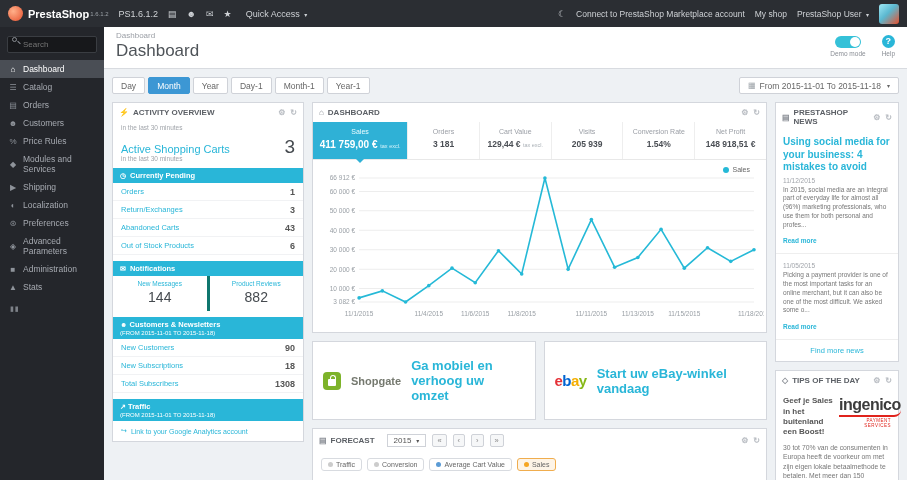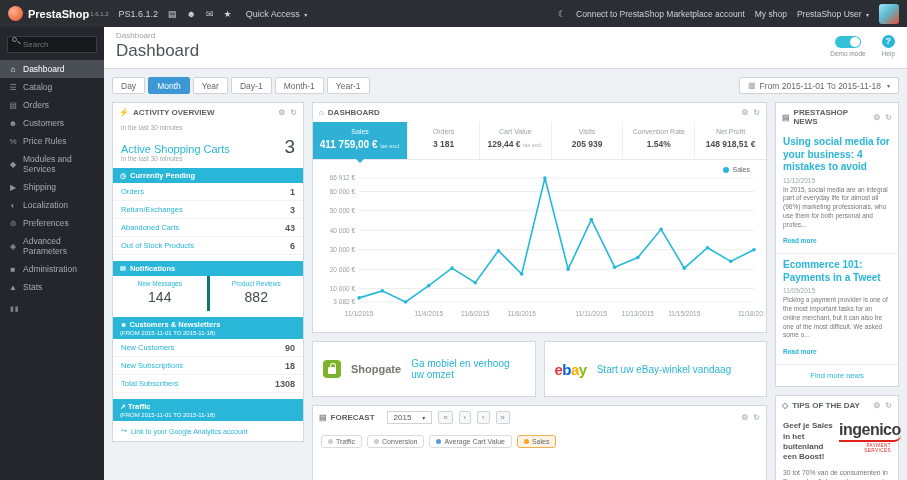--- a/index.html
+++ b/index.html
@@ -115,28 +115,28 @@
   
   .mod-row { display:flex; gap:8px; margin-top:8px; }
   .mod-box { flex:1; background:#fff; border:1px solid #d4d7dd; display:flex; align-items:center;
              gap:10px; padding:16px 10px; }
   .sg-badge { width:18px; height:18px; background:#7db32a; border-radius:4px; position:relative; flex:none; }
   .sg-badge::before { content:''; position:absolute; left:5px; top:7px; width:8px; height:7px;
                       background:#fff; border-radius:1px; }
   .sg-badge::after { content:''; position:absolute; left:7px; top:3px; width:4px; height:5px;
                      border:1px solid #fff; border-bottom:none; border-radius:3px 3px 0 0; }
   .sg-text { font-size:11px; font-weight:bold; color:#75796f; }
-  .mod-link { font-size:10px; color:#29b6d8; font-weight:normal; }
+  .mod-link { font-size:13px; color:#29b6d8; font-weight:bold; }
   .ebay-text { font-size:15px; font-weight:bold; letter-spacing:-0.5px; }
   .e1{color:#e53238;} .e2{color:#0064d2;} .e3{color:#f5af02;} .e4{color:#86b817;}
 
   
   .forecast { margin-top:8px; }
   .year-box { border:1px solid #cfd2d8; padding:1px 6px; font-size:8px; color:#555; margin-left:8px;
-              display:flex; gap:9px; align-items:center; font-weight:normal; cursor:pointer; }
+              display:flex; gap:3px; align-items:center; font-weight:normal; cursor:pointer; }
   .nav-btn { border:1px solid #cfd2d8; background:#f6f7f8; font-size:7.5px; color:#888;
              padding:1px 4px; margin-left:2px; cursor:pointer; border-radius:2px; }
   .legend-row { display:flex; gap:5px; padding:6px 8px 12px; }
   .legend-pill { display:flex; align-items:center; gap:3px; border:1px solid #d8dbe0; border-radius:3px;
                  padding:2px 6px; font-size:7px; color:#666; background:#fff; cursor:pointer; }
   .legend-pill .dot { width:5px; height:5px; }
   .legend-pill.active { border-color:#f0ad4e; background:#fdf4e7; }
   .forecast-body { height:40px; }
 
   
@@ -521,21 +521,20 @@
             <span>↻</span>
           </div>
         </div>
         <div class="article">
           <a class="article-title">Using social media for your business: 4 mistakes to avoid</a>
           <div class="article-date">11/12/2015</div>
           <div class="article-text">In 2015, social media are an integral part of everyday life for almost all (96%) marketing professionals, who use them for both personal and profes...</div>
           <a class="read-more">Read more</a>
         </div>
         <div class="article">
-          <a class="article-title">Ecommerce 101: Payments in a Tweet</a>
           <div class="article-date">11/05/2015</div>
           <div class="article-text">Picking a payment provider is one of the most important tasks for an online merchant, but it can also be one of the most difficult. We asked some o...</div>
           <a class="read-more">Read more</a>
         </div>
         <a class="news-footer">Find more news</a>
       </section>
 
       <section class="panel tips">
         <div class="panel-header">
           <span class="ph-icon">◇</span>

